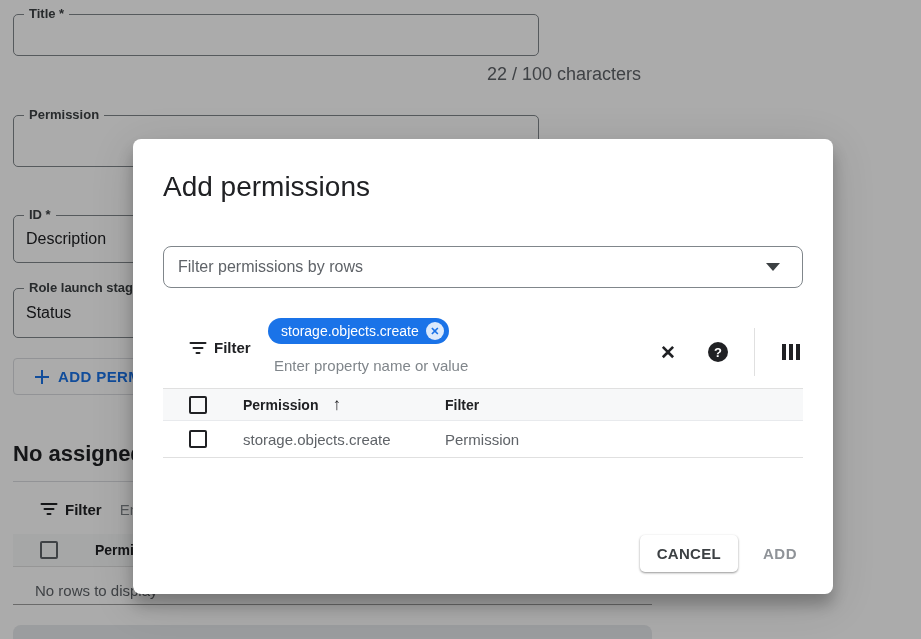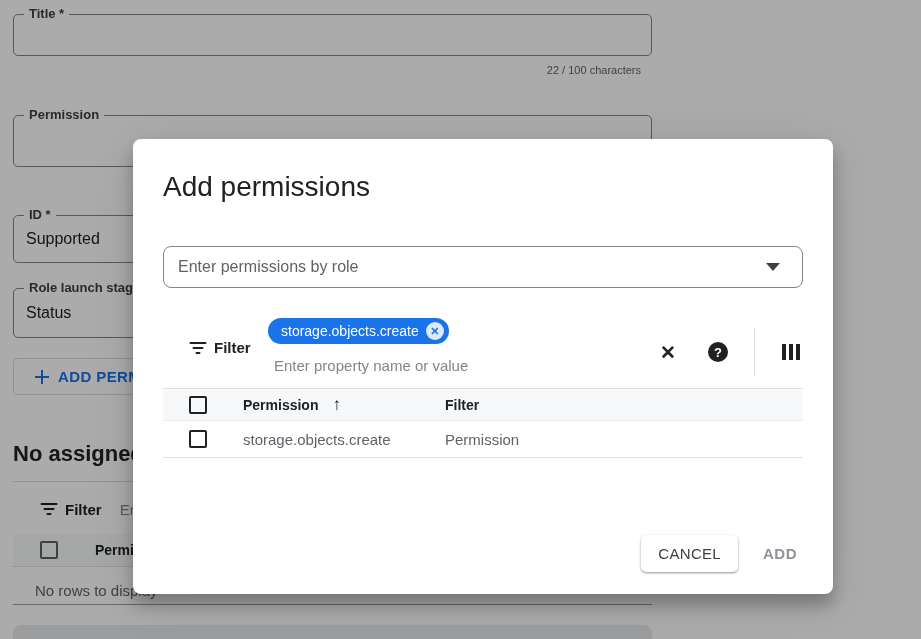--- a/index.html
+++ b/index.html
@@ -2,27 +2,27 @@
 <html><head>
 <meta charset="utf-8">
 <style>
   * { margin:0; padding:0; box-sizing:border-box; }
   html,body { width:921px; height:639px; overflow:hidden; font-family:"Liberation Sans", sans-serif; background:#fff; }
   .stage { position:relative; width:921px; height:639px; background:#fff; }
 
   
   .bg-page { position:absolute; inset:0; background:#fff; }
 
-  .field { position:absolute; left:13px; width:639px; border:1px solid #80868b; border-radius:5px; background:#fff; }
+  .field { position:absolute; left:13px; width:526px; border:1px solid #80868b; border-radius:5px; background:#fff; }
   .field-label { position:absolute; top:-9px; left:10px; background:#fff; padding:0 5px; font-size:13px; font-weight:700; color:#3c4043; white-space:nowrap; }
   .field-value { position:absolute; left:12px; top:50%; transform:translateY(-50%); font-size:16px; color:#202124; white-space:nowrap; }
   .field-value.top { top:6px; transform:none; }
 
   .f-title { top:14px; height:42px; }
-  .char-counter { position:absolute; top:64px; left:13px; width:628px; text-align:right; font-size:11px; color:#5f6368; }
+  .char-counter { position:absolute; top:64px; left:13px; width:628px; text-align:right; font-size:18px; color:#5f6368; }
   .f-desc  { top:115px; height:52px; }
   .f-id    { top:215px; height:48px; }
   .f-stage { top:288px; height:50px; }
 
   .add-perm-btn { position:absolute; left:13px; top:358px; width:210px; height:37px; background:#fff; border:1px solid #dadce0; border-radius:4px;
     display:flex; align-items:center; padding-left:21px; color:#1a73e8; }
   .plus-icon { position:relative; width:14px; height:14px; margin-right:9px; }
   .plus-icon::before { content:""; position:absolute; left:6px; top:0; width:2px; height:14px; background:#1a73e8; }
   .plus-icon::after  { content:""; position:absolute; left:0; top:6px; width:14px; height:2px; background:#1a73e8; }
   .add-perm-btn span { font-size:15px; font-weight:700; letter-spacing:.4px; white-space:nowrap; }
@@ -85,21 +85,21 @@
   .ptable-row  { display:flex; align-items:center; height:37px; background:#fff; border-bottom:1px solid #e0e0e0; }
   .cell-check { width:80px; padding-left:26px; display:flex; align-items:center; flex:none; }
   .cell-perm { width:202px; flex:none; display:flex; align-items:center; }
   .head-text { font-size:14px; font-weight:700; color:#202124; white-space:nowrap; }
   .sort-arrow { font-size:17px; font-weight:700; color:#202124; margin-left:14px; line-height:1; }
   .cell-text { font-size:15px; color:#5f6368; white-space:nowrap; }
 
   .modal-actions { position:absolute; right:30px; top:396px; display:flex; align-items:center; }
   .btn-cancel { height:37px; padding:0 17px; background:#fff; border:none; border-radius:5px;
     box-shadow:0 1px 2px rgba(0,0,0,.3), 0 1px 3px rgba(0,0,0,.15); font-family:inherit;
-    font-size:15px; font-weight:400; color:#3c4043; letter-spacing:.3px; }
+    font-size:15px; font-weight:700; color:#3c4043; letter-spacing:.3px; }
   .btn-add { height:37px; padding:0 6px; margin-left:19px; background:transparent; border:none; font-family:inherit;
     font-size:15px; font-weight:700; color:#8f9398; letter-spacing:.5px;text-align:center; }
 </style>
 </head>
 <body>
 
 <div class="stage">
 
   <div class="bg-page">
 
@@ -107,21 +107,21 @@
       <span class="field-label">Title *</span>
     </div>
     <div class="char-counter">22 / 100 characters</div>
 
     <div class="field f-desc">
       <span class="field-label">Permission</span>
     </div>
 
     <div class="field f-id">
       <span class="field-label">ID *</span>
-      <span class="field-value">Supported</span>
+      <span class="field-value">Description</span>
     </div>
 
     <div class="field f-stage">
       <span class="field-label">Role launch stage</span>
       <span class="field-value">Status</span>
     </div>
 
     <div class="add-perm-btn">
       <span class="plus-icon"></span>
       <span>ADD PERMISSIONS</span>
@@ -149,21 +149,21 @@
     <div class="bg-panel"></div>
   </div>
 
   <div class="scrim"></div>
 
   <div class="modal">
 
     <div class="modal-title">Add permissions</div>
 
     <div class="role-select">
-      <span class="role-select-text">Enter permissions by role</span>
+      <span class="role-select-text">Filter permissions by rows</span>
       <span class="caret-down"></span>
     </div>
 
     <div class="toolbar">
       <div class="tb-filter">
         <span class="filter-icon">
             <i></i>
             <i></i>
             <i></i>
           </span>

